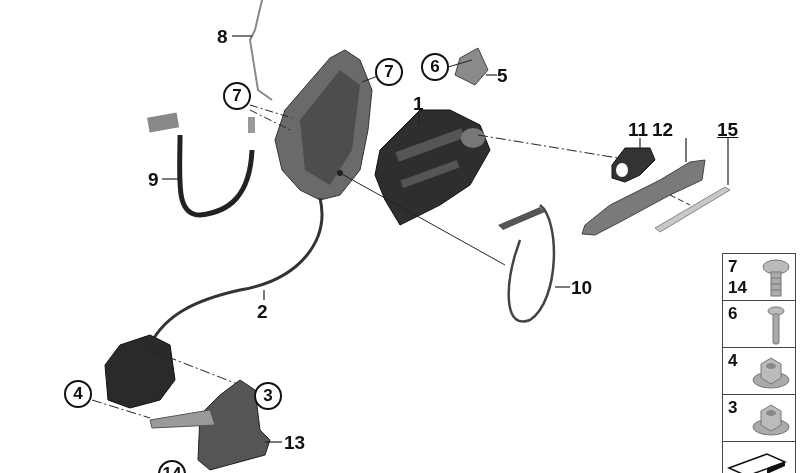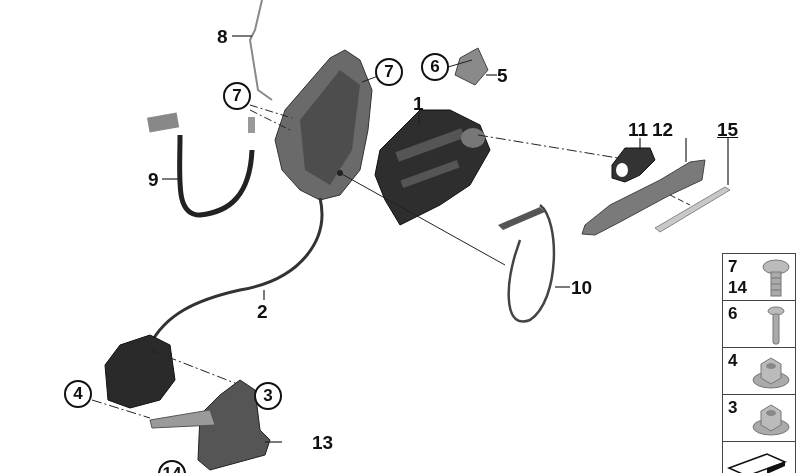--- a/index.html
+++ b/index.html
@@ -77,21 +77,21 @@
 
 <div class="callout-label" style="left:217px;top:27px;">8</div>
 <div class="callout-label" style="left:497px;top:66px;">5</div>
 <div class="callout-label" style="left:413px;top:94px;">1</div>
 <div class="callout-label" style="left:148px;top:170px;">9</div>
 <div class="callout-label" style="left:257px;top:302px;">2</div>
 <div class="callout-label" style="left:571px;top:278px;">10</div>
 <div class="callout-label" style="left:628px;top:120px;">11</div>
 <div class="callout-label" style="left:652px;top:120px;">12</div>
 <div class="callout-label" style="left:717px;top:120px;text-decoration:underline;">15</div>
-<div class="callout-label" style="left:284px;top:433px;margin-left:28px;">13</div>
+<div class="callout-label" style="left:284px;top:433px;">13</div>
 
 <div class="circled" style="left:421px;top:53px;">6</div>
 <div class="circled" style="left:375px;top:58px;">7</div>
 <div class="circled" style="left:223px;top:82px;">7</div>
 <div class="circled" style="left:64px;top:380px;">4</div>
 <div class="circled" style="left:254px;top:382px;">3</div>
 <div class="circled" style="left:158px;top:460px;">14</div>
 
 <div class="legend">
   <div class="legend-cell">

